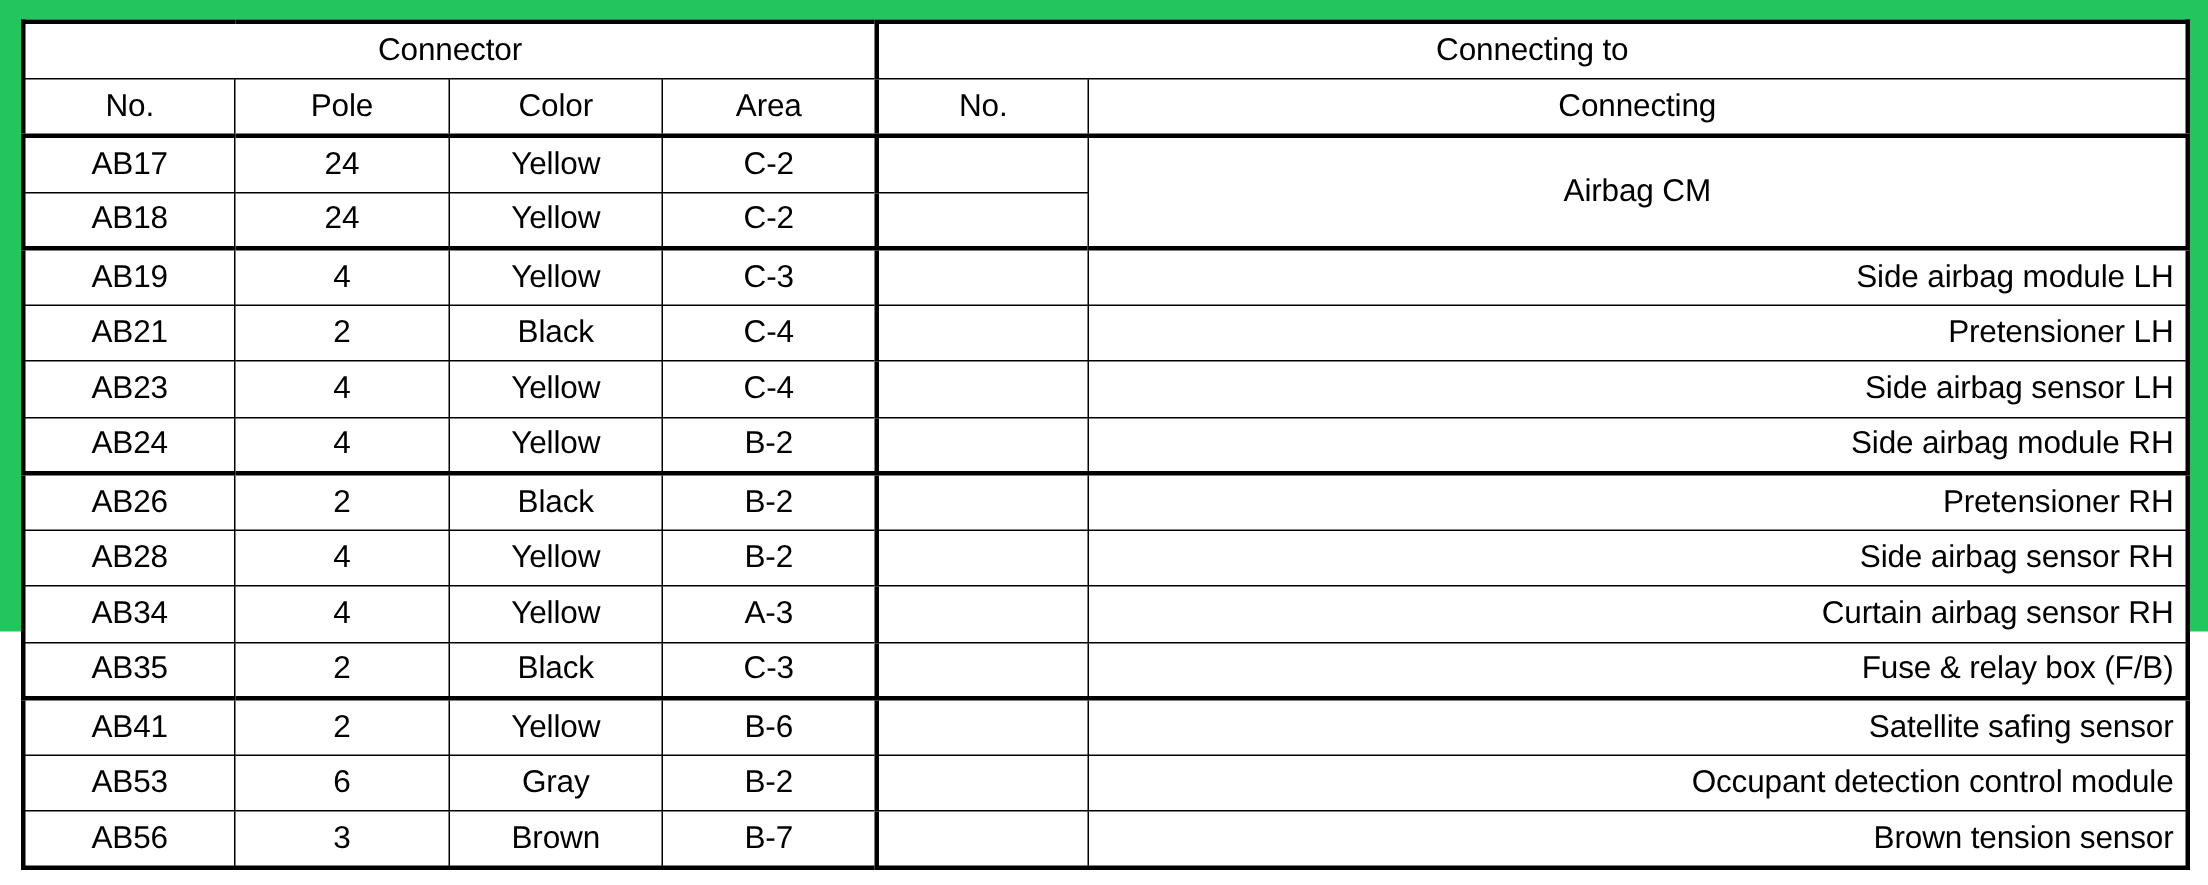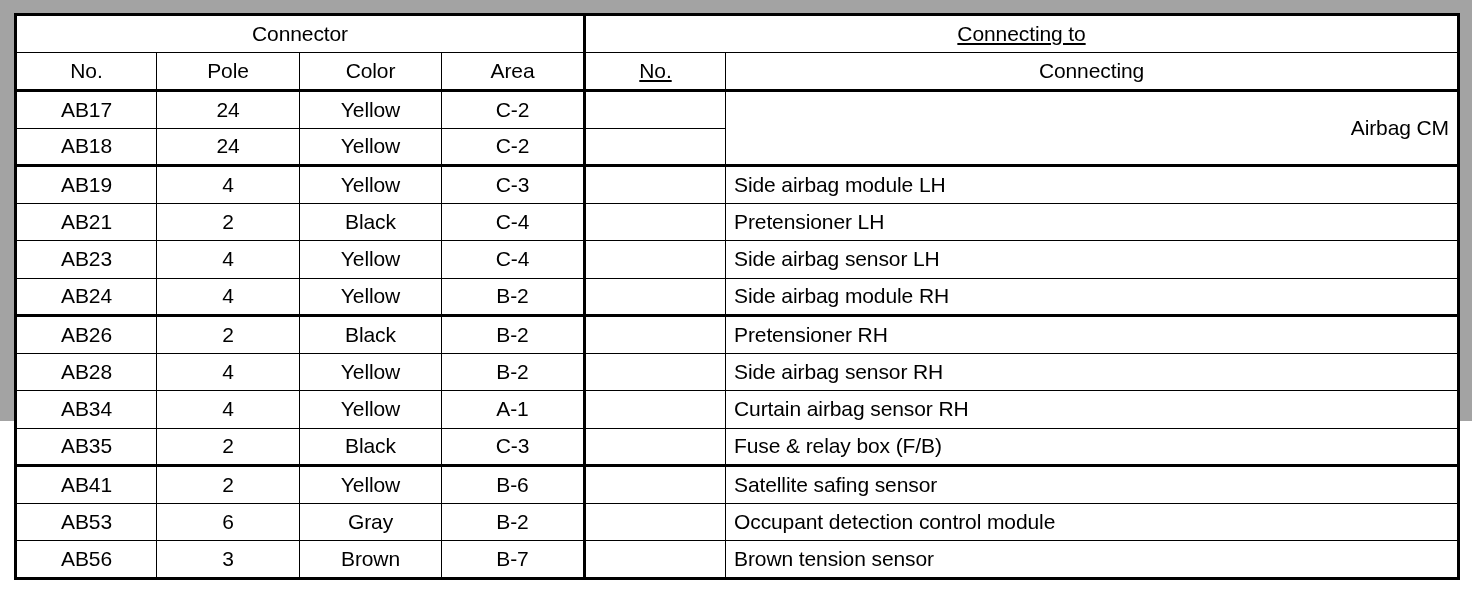--- a/index.html
+++ b/index.html
@@ -12,21 +12,21 @@
     height: 590px;
     font-family: "Liberation Sans", "DejaVu Sans", sans-serif;
     color: #000000;
     overflow: hidden;
   }
 
   .sheet {
     position: relative;
     width: 1472px;
     height: 421px;
-    background: #a3a3a3;
+    background: #22c55e;
   }
 
   
   table.wiring {
     position: absolute;
     left: 14px;
     top: 13px;
     width: 1443px;
     border-collapse: collapse;
     table-layout: fixed;
@@ -49,35 +49,35 @@
 
   
   col.c-no    { width: 141px; }
   col.c-pole  { width: 143px; }
   col.c-color { width: 142px; }
   col.c-area  { width: 143px; }
   col.c-no2   { width: 141px; }
   col.c-desc  { width: 733px; }
 
   .center { text-align: center; }
-  .left   { text-align: left; }
+  .left   { text-align: right; }
 
   .hdr-group { height: 38px; }
   .hdr-sub   { height: 38px; }
   .datarow   { height: 37.5px; }
   .thick-bottom { border-bottom-width: 3.4px !important; }
 
   
   table.wiring { border: 3.4px solid #000000; }
 
-  .section-split { border-left-width: 3.4px !important; text-decoration: underline; }
+  .section-split { border-left-width: 3.4px !important; }
 
   .merged-desc {
     vertical-align: middle;
-    text-align: right;
+    text-align: center;
   }
 </style>
 </head>
 <body>
 
 <div class="sheet">
 
   <table class="wiring">
     <colgroup>
       <col class="c-no">
@@ -173,21 +173,21 @@
         <td class="center">Yellow</td>
         <td class="center">B-2</td>
         <td class="center section-split"></td>
         <td class="left">Side airbag sensor RH</td>
       </tr>
 
       <tr class="datarow">
         <td class="center">AB34</td>
         <td class="center">4</td>
         <td class="center">Yellow</td>
-        <td class="center">A-1</td>
+        <td class="center">A-3</td>
         <td class="center section-split"></td>
         <td class="left">Curtain airbag sensor RH</td>
       </tr>
 
       <tr class="datarow">
         <td class="center thick-bottom">AB35</td>
         <td class="center thick-bottom">2</td>
         <td class="center thick-bottom">Black</td>
         <td class="center thick-bottom">C-3</td>
         <td class="center thick-bottom section-split"></td>

